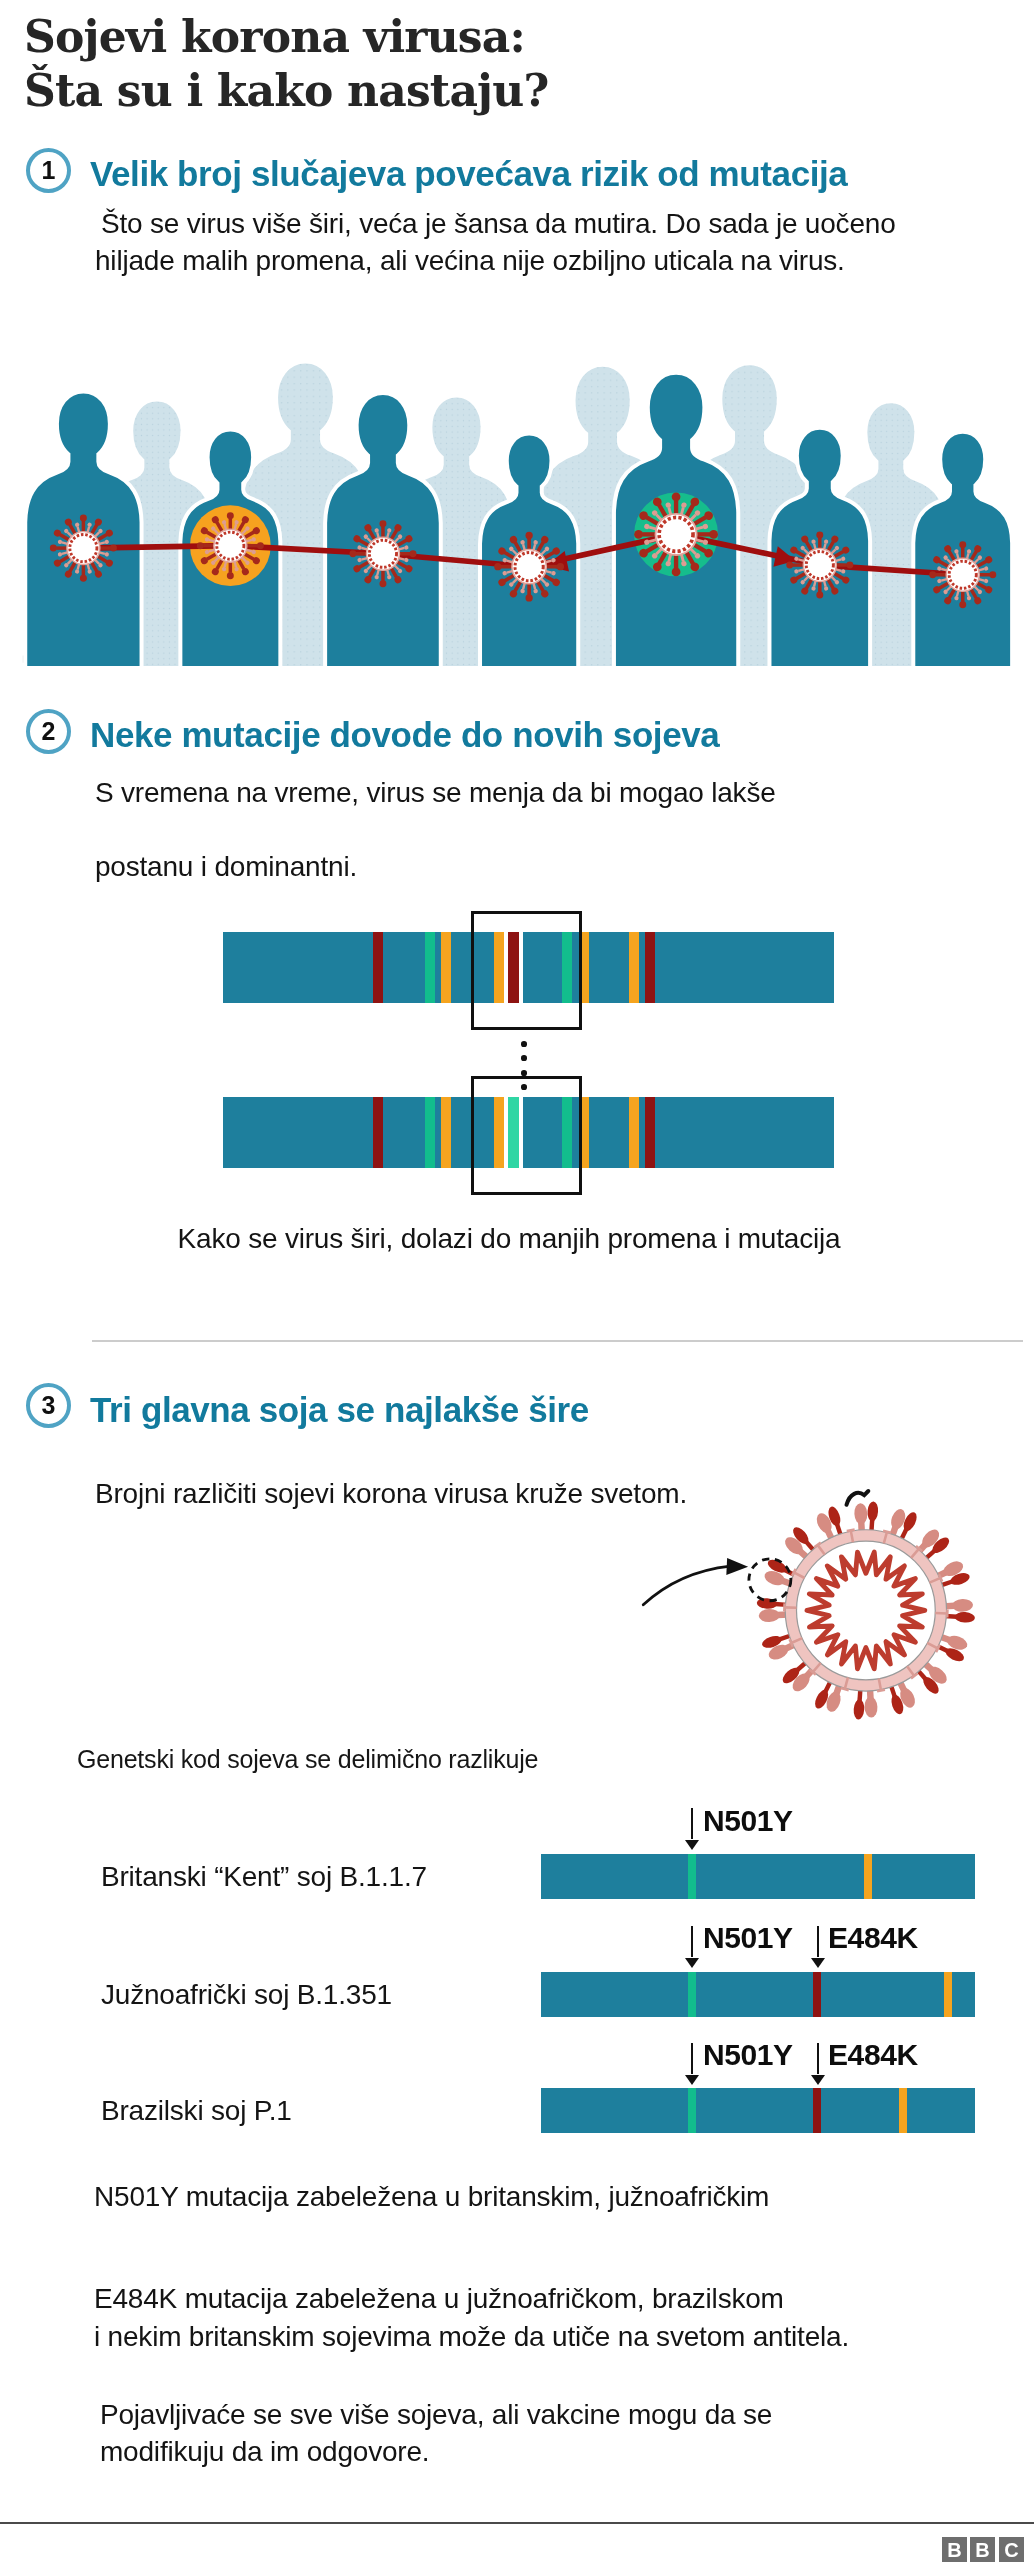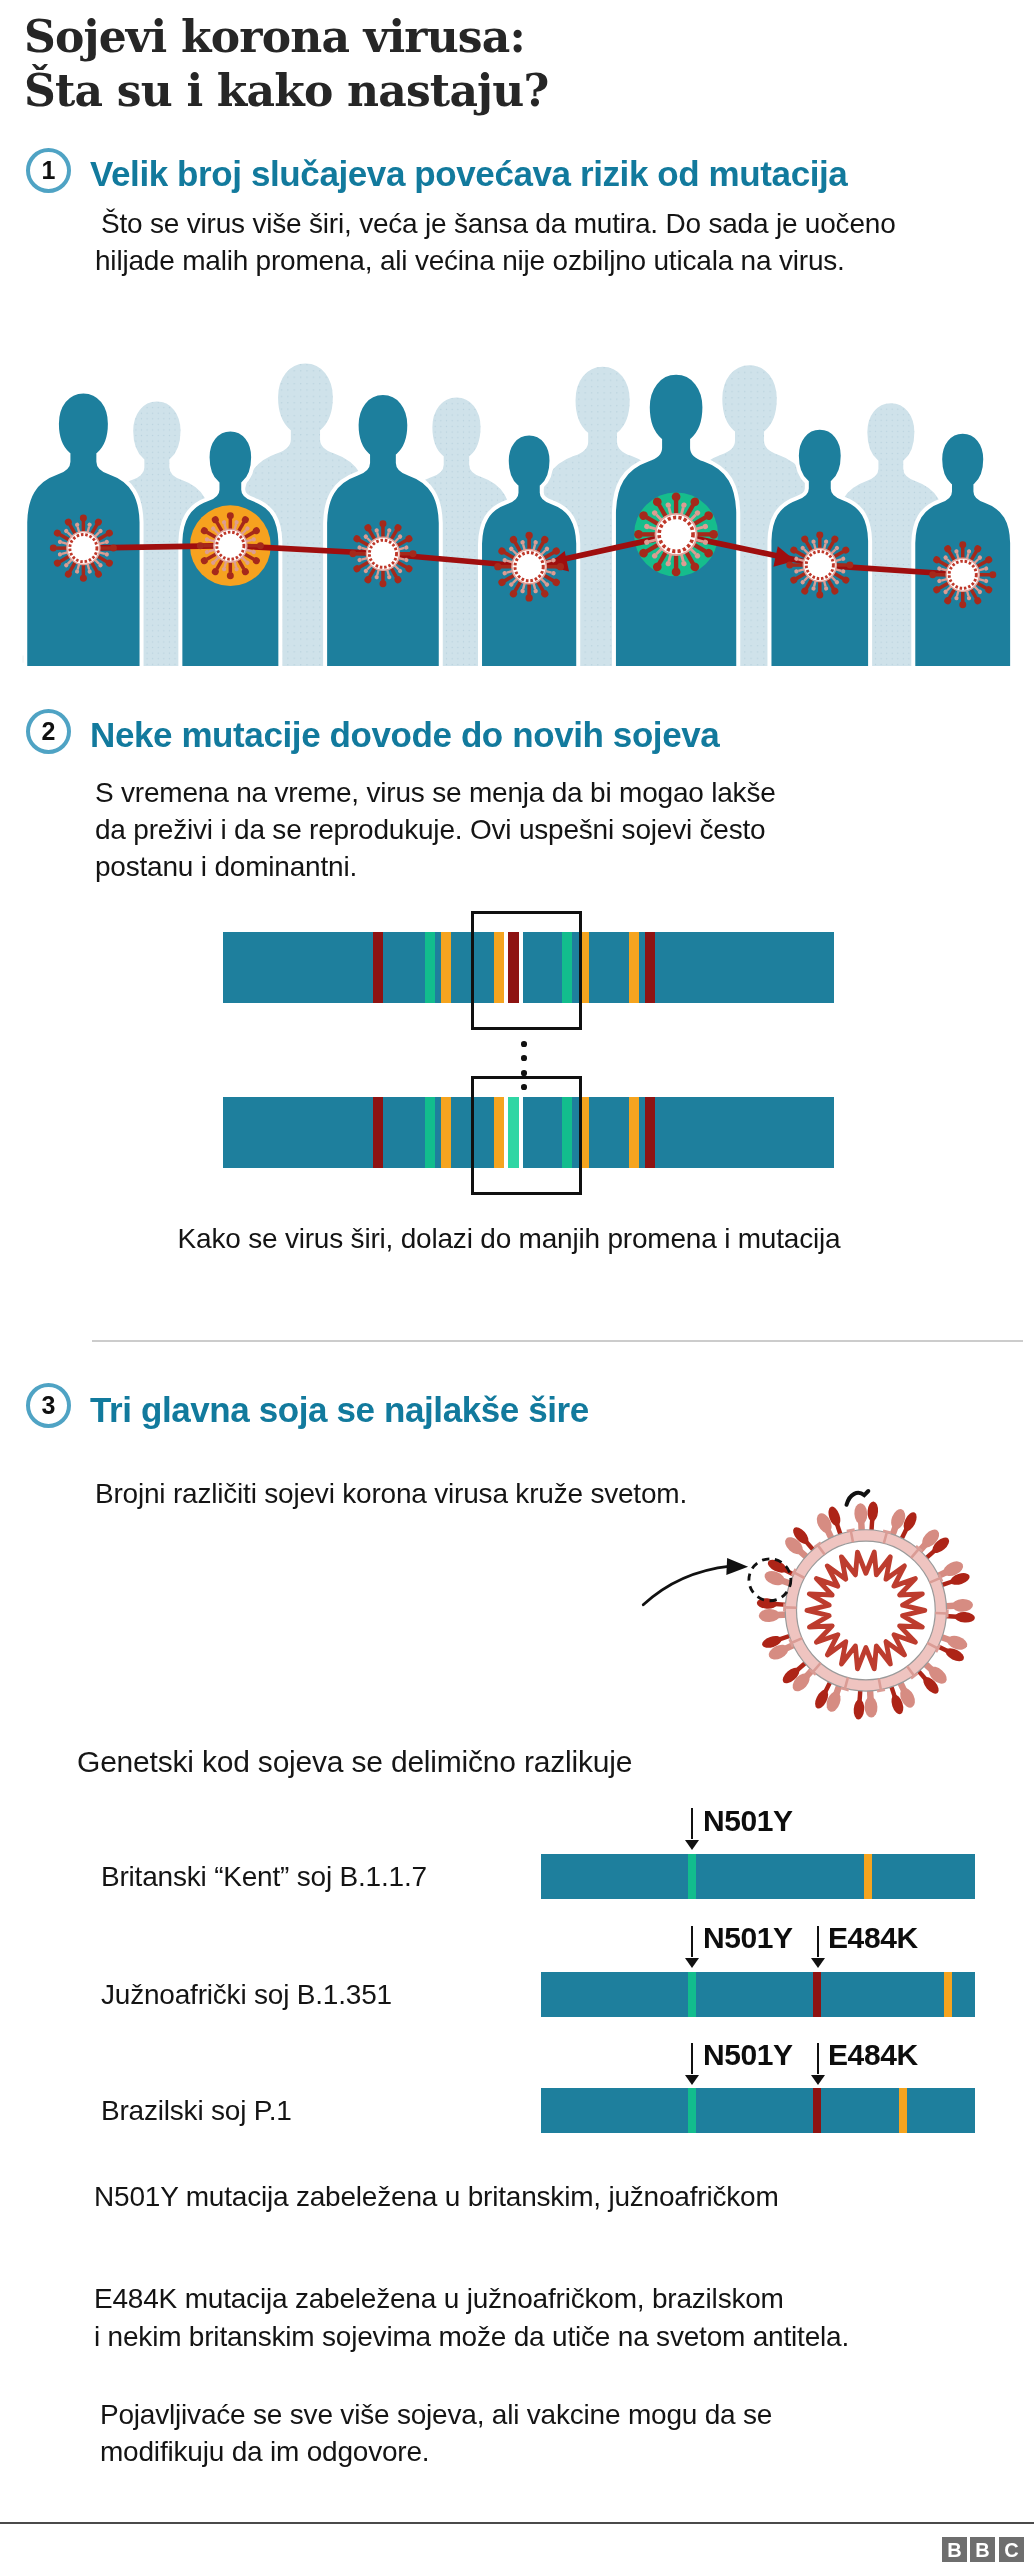--- a/index.html
+++ b/index.html
@@ -11,21 +11,21 @@
   .num-circle{width:37px;height:37px;border:4px solid #4fa3c4;border-radius:50%;
         text-align:center;line-height:37px;font-size:25px;font-weight:700;color:#101010;background:#fff;}
   .sec-heading{font-size:35px;font-weight:700;color:#127a9d;letter-spacing:-0.4px;white-space:nowrap;}
   .body-line{font-size:28px;line-height:37px;color:#141414;letter-spacing:-0.2px;white-space:nowrap;}
   .gbar{left:223px;width:611px;height:71px;background:#1e7f9d;}
   .stripe{position:absolute;top:0;bottom:0;width:9.7px;}
   .gbox{left:471px;width:105px;height:113px;border:3.2px solid #101010;background:transparent;}
   .dot{position:absolute;width:5.7px;height:5.7px;border-radius:50%;background:#111;left:521px;}
   .caption{left:0;width:1018px;text-align:center;font-size:28px;color:#141414;letter-spacing:-0.2px;}
   .divider{left:92px;width:931px;height:2.4px;background:#cccccc;}
-  .subheading{font-size:30px;color:#161616;letter-spacing:-0.2px;white-space:nowrap;}
+  .subheading{font-size:25px;color:#161616;letter-spacing:-0.2px;white-space:nowrap;}
   .strain-label{position:absolute;left:101px;font-size:28px;color:#141414;letter-spacing:-0.2px;white-space:nowrap;}
   .sbar{position:absolute;left:541px;width:434px;height:45px;background:#1e7f9d;}
   .sbar .stripe{width:8px;}
   .mut-arrow{position:absolute;width:2.4px;background:#111;}
   .mut-arrow:after{content:'';position:absolute;left:-6.5px;bottom:-10.5px;
         border-left:7.3px solid transparent;border-right:7.3px solid transparent;border-top:10.5px solid #111;}
   .mut-label{position:absolute;font-size:30px;font-weight:700;color:#0d0d0d;letter-spacing:-0.4px;white-space:nowrap;}
   .note-line{font-size:28px;line-height:38px;color:#141414;letter-spacing:-0.2px;white-space:nowrap;}
   .footer-line{left:0;width:1034px;height:2.4px;background:#4a4a4a;}
   .source{left:16px;font-size:24px;color:#333;letter-spacing:-0.2px;white-space:nowrap;}
@@ -782,21 +782,20 @@
           </g>
           <circle r="17" fill="#fff" stroke="#e2a39b" stroke-width="1.5"></circle>
           <circle r="14" fill="none" stroke="#bf382a" stroke-width="3" stroke-dasharray="2.6 1.9"></circle>
         </g>
       </g>
   </svg>
 
   <div class="abs num-circle" style="left:26px;top:709px;">2</div>
   <div class="abs sec-heading" style="left:90px;top:715px;">Neke mutacije dovode do novih sojeva</div>
   <div class="abs body-line" style="left:95px;top:774px;">S vremena na vreme, virus se menja da bi mogao lakše</div>
-  <div class="abs body-line" style="left:95px;top:811px;">da preživi i da se reprodukuje. Ovi uspešni sojevi često</div>
   <div class="abs body-line" style="left:95px;top:848px;">postanu i dominantni.</div>
 
   <div class="abs gbar" id="gbar-top" style="top:932px;">
       <div class="stripe" style="background: rgb(142, 19, 18); width: 9.7px; left: 150px;"></div>
       <div class="stripe" style="background: rgb(18, 189, 141); width: 9.7px; left: 202px;"></div>
       <div class="stripe" style="background: rgb(245, 164, 31); width: 9.7px; left: 218px;"></div>
       <div class="stripe" style="background: rgb(245, 164, 31); width: 9.7px; left: 271px;"></div>
       <div class="stripe" style="background: rgb(142, 19, 18); width: 19.4px; left: 281px; border-left: 4.8px solid rgb(255, 255, 255); border-right: 4.8px solid rgb(255, 255, 255); box-sizing: border-box;"></div>
       <div class="stripe" style="background: rgb(18, 189, 141); width: 9.7px; left: 339px;"></div>
       <div class="stripe" style="background: rgb(245, 164, 31); width: 9.7px; left: 356px;"></div>
@@ -1052,21 +1051,21 @@
         <div class="stripe" style="width: 8px; left: 147px; background: rgb(18, 189, 141);"></div>
         <div class="stripe" style="width: 8px; left: 272px; background: rgb(142, 19, 18);"></div>
         <div class="stripe" style="width: 8px; left: 358px; background: rgb(245, 164, 31);"></div>
       </div>
       <div class="mut-arrow" style="left: 691px; top: 2043px; height: 31px;"></div>
       <div class="mut-label" style="left: 703px; top: 2038px;">N501Y</div>
       <div class="mut-arrow" style="left: 817px; top: 2043px; height: 31px;"></div>
       <div class="mut-label" style="left: 828px; top: 2038px;">E484K</div>
     </div>
 
-  <div class="abs note-line" style="left:94px;top:2178px;">N501Y mutacija zabeležena u britanskim, južnoafričkom</div>
+  <div class="abs note-line" style="left:94px;top:2178px;">N501Y mutacija zabeležena u britanskim, južnoafričkim</div>
   <div class="abs note-line" style="left:94px;top:2280px;">E484K mutacija zabeležena u južnoafričkom, brazilskom</div>
   <div class="abs note-line" style="left:94px;top:2318px;">i nekim britanskim sojevima može da utiče na svetom antitela.</div>
   <div class="abs note-line" style="left:100px;top:2396px;">Pojavljivaće se sve više sojeva, ali vakcine mogu da se</div>
   <div class="abs note-line" style="left:100px;top:2433px;">modifikuju da im odgovore.</div>
 
   <div class="abs footer-line" style="top:2522px;"></div>
   <div>
     <div class="bbc-box" style="left:942px;top:2537px;">B</div>
     <div class="bbc-box" style="left:970px;top:2537px;">B</div>
     <div class="bbc-box" style="left:999px;top:2537px;">C</div>

